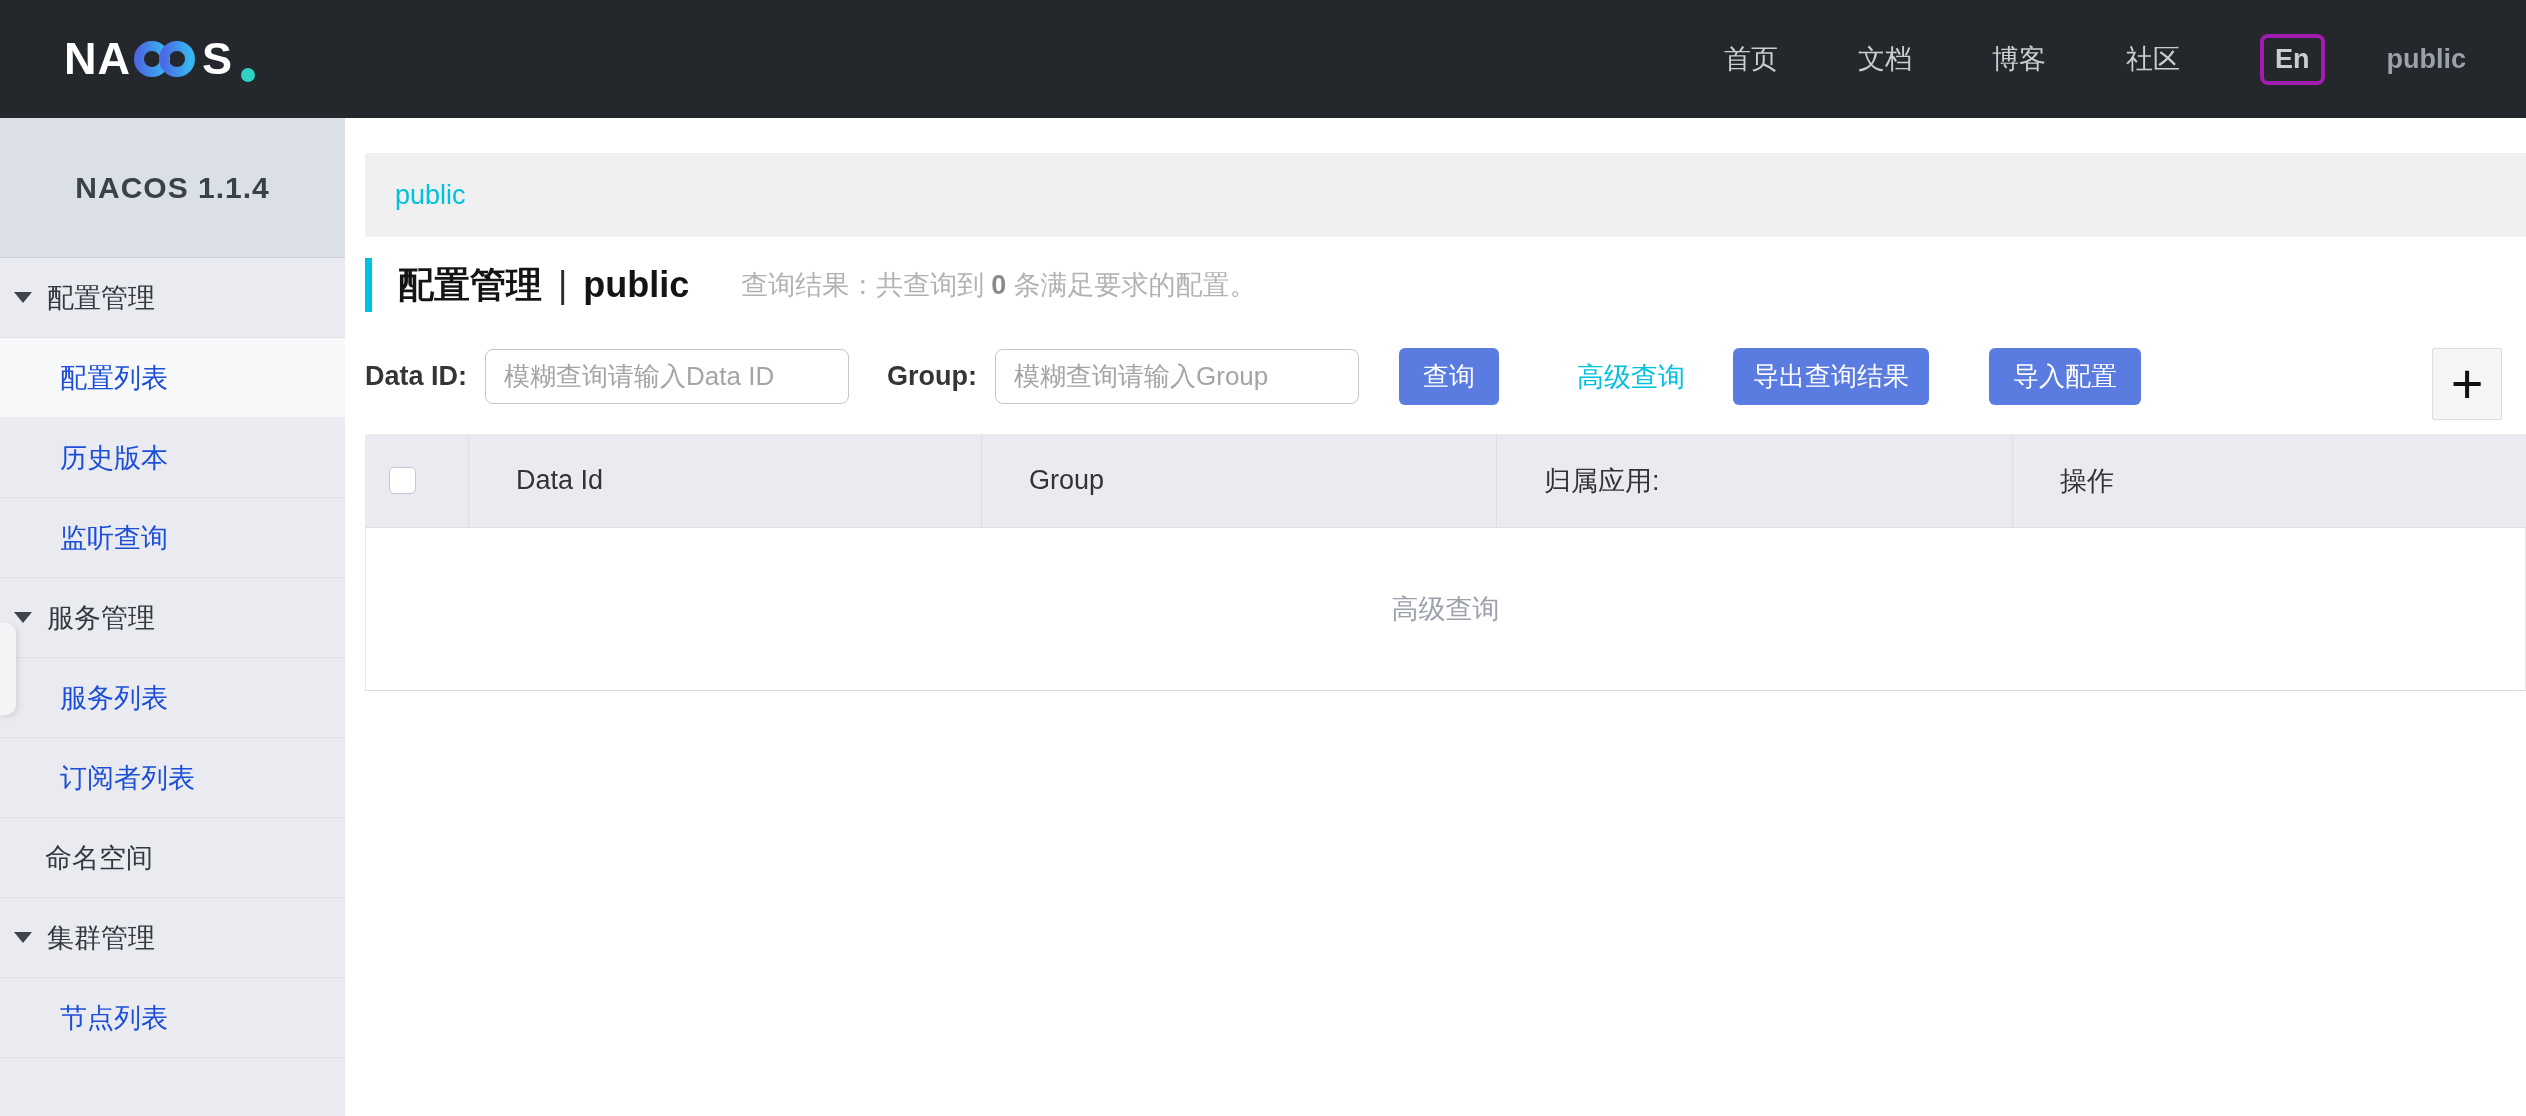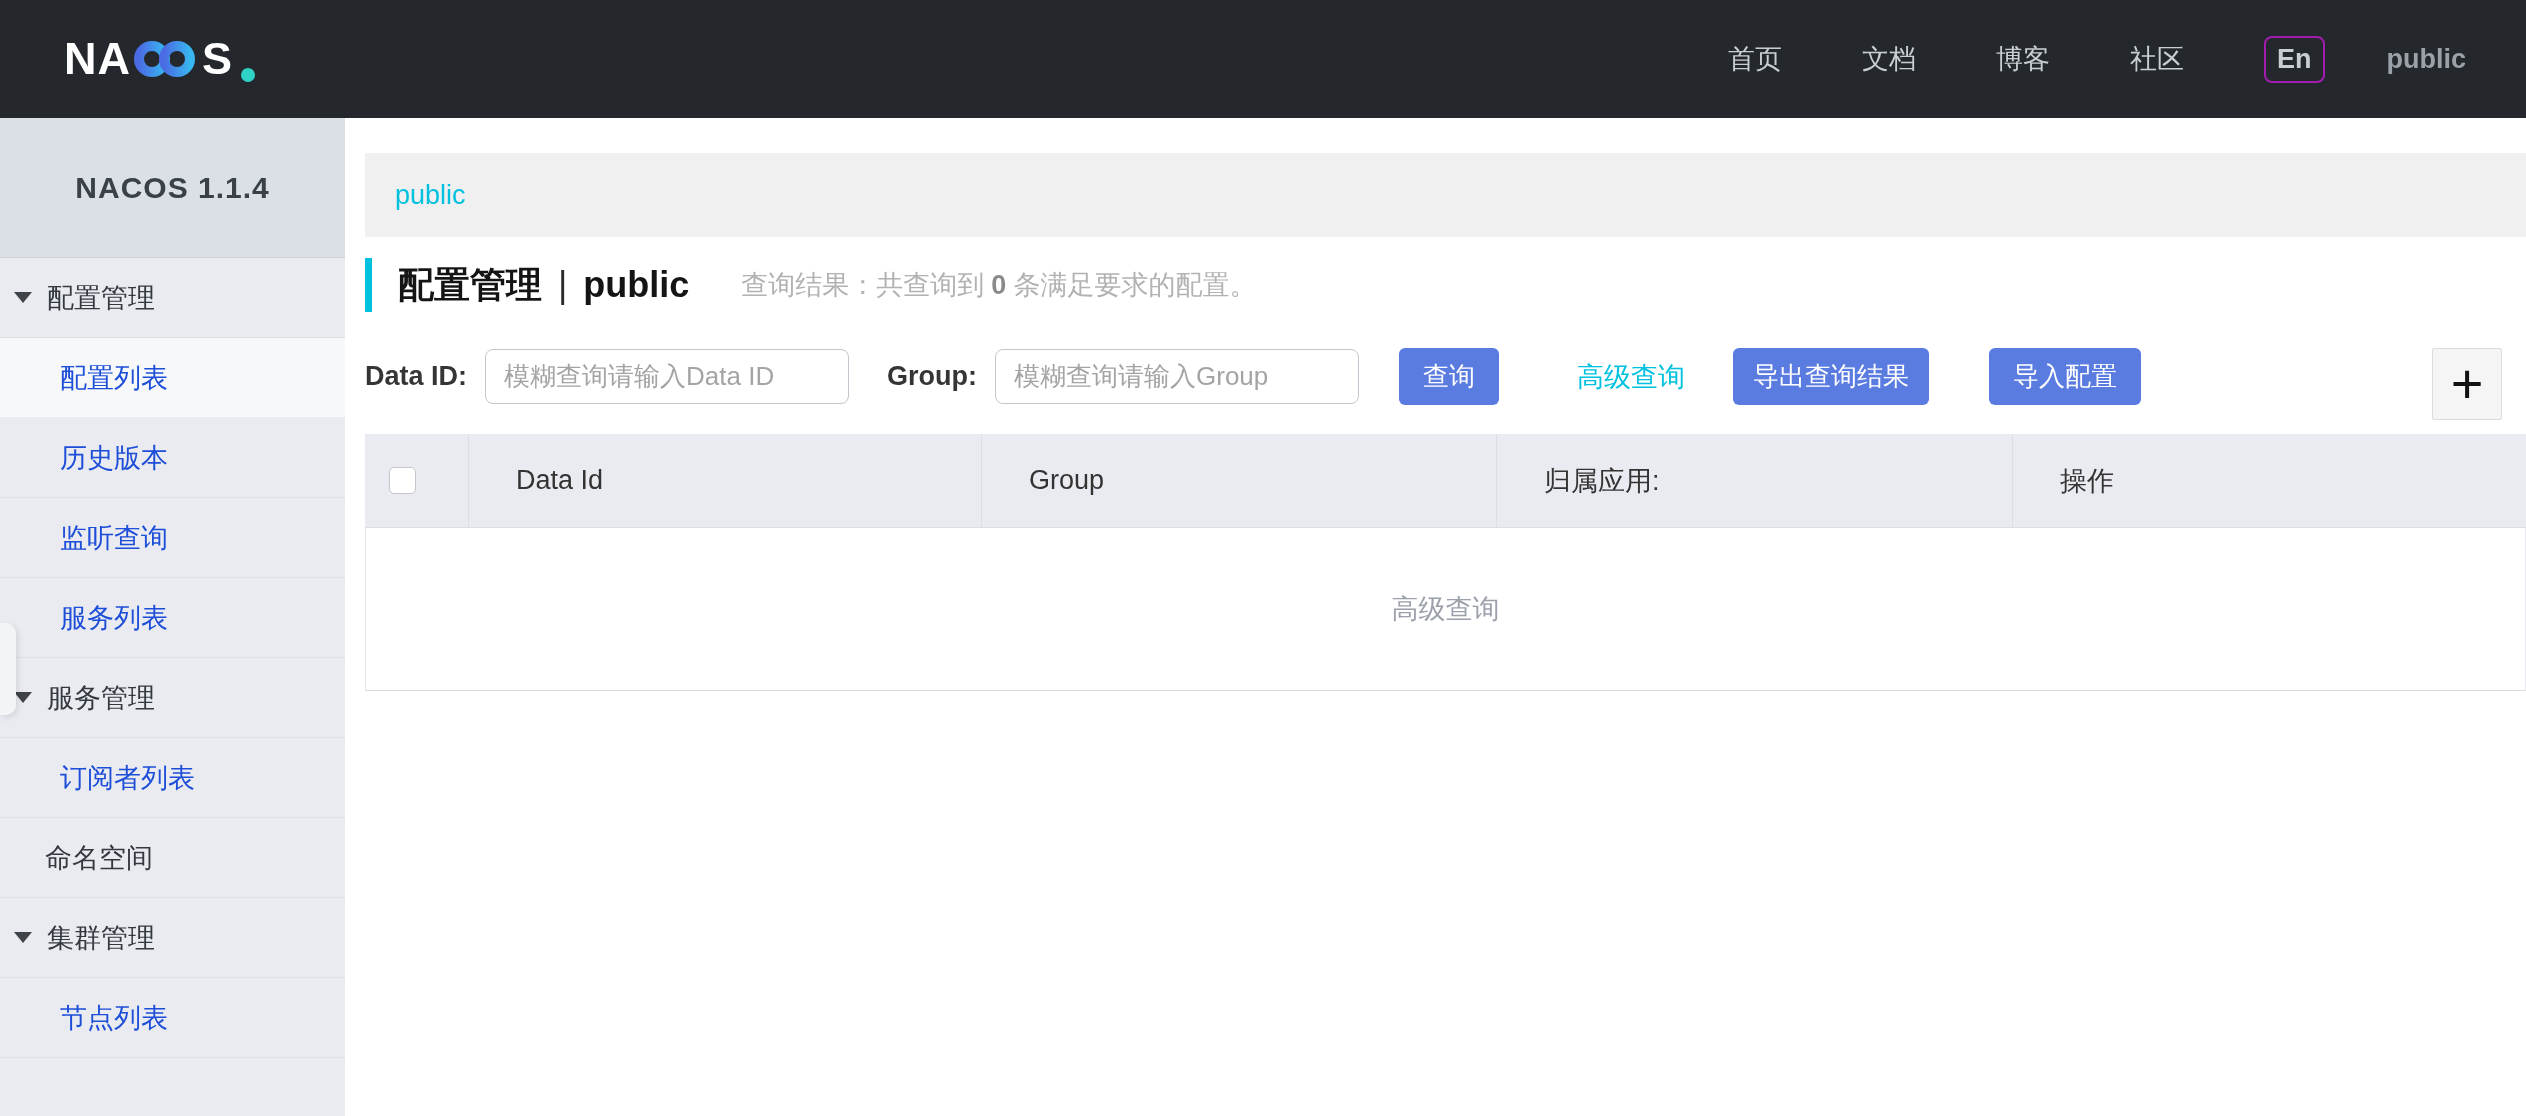--- a/index.html
+++ b/index.html
@@ -14,21 +14,21 @@
   .navbar {
     height:118px; background:#24282d;
     display:flex; align-items:center;
     padding:0 60px 0 64px;
   }
   .logo { display:flex; align-items:center; cursor:pointer; }
   .logo svg { display:block; }
   .nav-right { margin-left:auto; display:flex; align-items:center; gap:80px; }
   .nav-link { color:#c9ced3; font-size:27px; cursor:pointer; }
   .lang-badge {
-    border:2px solid #a21caf; border-radius:8px; color:#c9ced3;
+    border:4px solid #a21caf; border-radius:8px; color:#c9ced3;
     font-size:27px; font-weight:bold; padding:8px 11px; line-height:1; cursor:pointer;
   }
   .user-name { color:#9aa1a8; font-size:27px; font-weight:bold; margin-left:-18px; cursor:pointer; }
 
   
   .shell { display:flex; height:998px; }
 
   
   .sidebar { width:345px; flex-shrink:0; background:#e9ebf0; position:relative; }
   .sidebar-title {
@@ -153,26 +153,26 @@
       <div class="menu-row menu-item selected">
         <span>配置列表</span>
       </div>
       <div class="menu-row menu-item">
         <span>历史版本</span>
       </div>
       <div class="menu-row menu-item">
         <span>监听查询</span>
       </div>
 
-      <div class="menu-row menu-item">
-        <span>服务列表</span>
-      </div>
       <div class="menu-row menu-group-header">
         <span class="tri"></span>
         <span>服务管理</span>
+      </div>
+      <div class="menu-row menu-item">
+        <span>服务列表</span>
       </div>
       <div class="menu-row menu-item">
         <span>订阅者列表</span>
       </div>
 
       <div class="menu-row menu-top">
         <span>命名空间</span>
       </div>
 
       <div class="menu-row menu-group-header">

